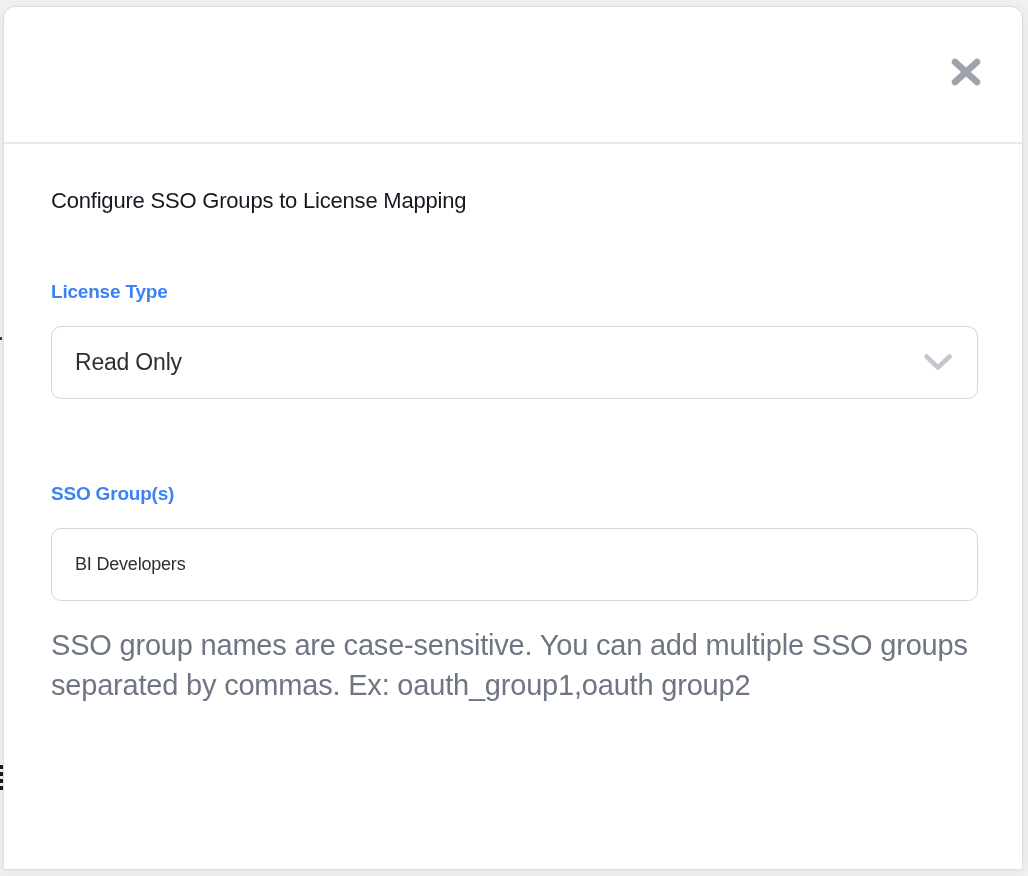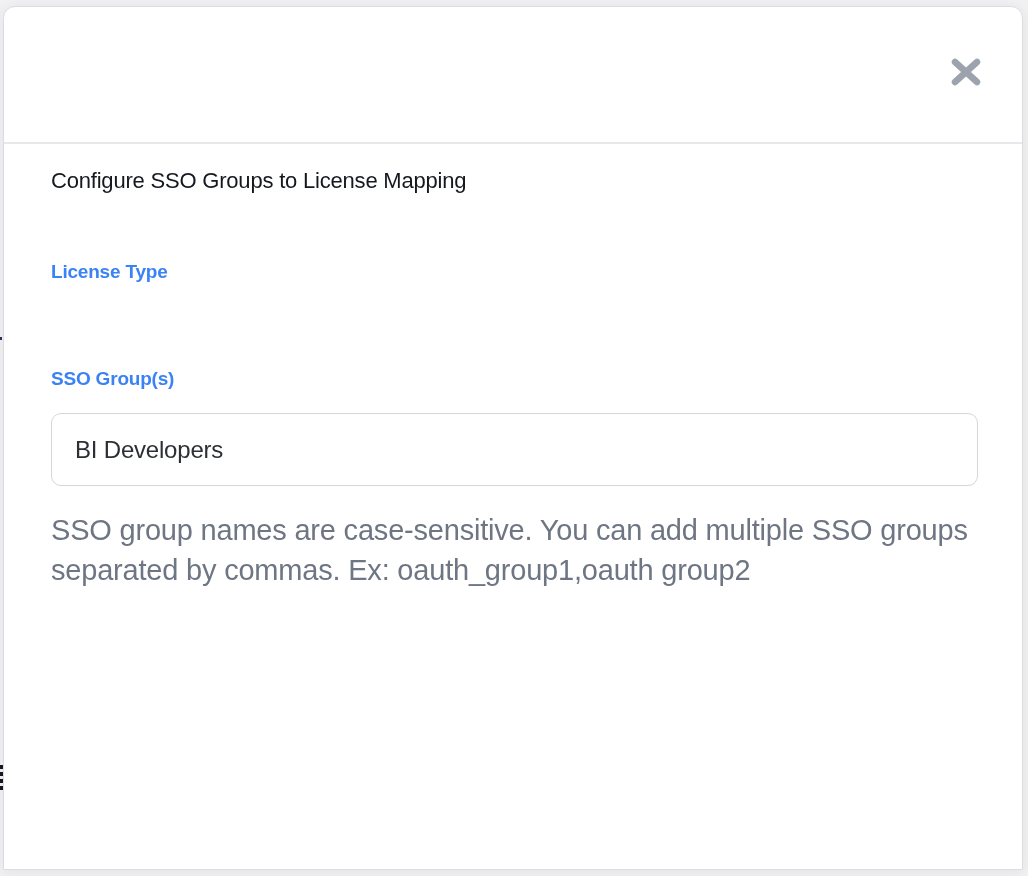--- a/index.html
+++ b/index.html
@@ -55,21 +55,21 @@
     right: 40px; top: 50px;
     width: 32px; height: 30px;
     padding: 0;
     border: none;
     background: transparent;
     cursor: pointer;
     display: flex; align-items: center; justify-content: center;
   }
 
   .modal-body {
-    padding: 23px 46px 0 47px;
+    padding: 43px 46px 0 47px;
   }
   .dialog-desc {
     margin: 0 0 66px 0;
     font-size: 22px;
     line-height: 27px;
     letter-spacing: -0.2px;
     color: #15181e;
   }
 
   .field-label {
@@ -102,21 +102,21 @@
   }
 
   .text-input {
     width: 927px;
     height: 73px;
     border: 1px solid #d3d6dc;
     border-radius: 10px;
     background: #ffffff;
     padding: 0 23px;
     font-family: "Liberation Sans", sans-serif;
-    font-size: 24px;
+    font-size: 18px;
     letter-spacing: -0.2px;
     color: #2c2f34;
     outline: none;
   }
 
   .help-text {
     margin: 24px 0 0 0;
     font-size: 29px;
     line-height: 40px;
     letter-spacing: -0.2px;
@@ -144,20 +144,26 @@
       </svg>
     </button>
   </div>
 
   <div class="modal-body">
 
     <p class="dialog-desc">Configure SSO Groups to License Mapping</p>
 
     <div class="field">
       <label class="field-label">License Type</label>
+      <div class="select-box">
+        <span class="select-value">Read Only</span>
+        <svg width="28" height="17" viewBox="0 0 28 17" fill="none">
+          <path d="M2.5 2.5 L14 13.5 L25.5 2.5" stroke="#c3c7ce" stroke-width="4.5" stroke-linecap="round" stroke-linejoin="round"></path>
+        </svg>
+      </div>
     </div>
 
     <div class="field">
       <label class="field-label">SSO Group(s)</label>
       <input class="text-input" type="text" value="BI Developers" style="">
       <p class="help-text">
         <span>SSO group names are case-sensitive. You can add multiple SSO groups</span><br>
         <span>separated by commas. Ex: oauth_group1,oauth group2</span>
       </p>
     </div>

